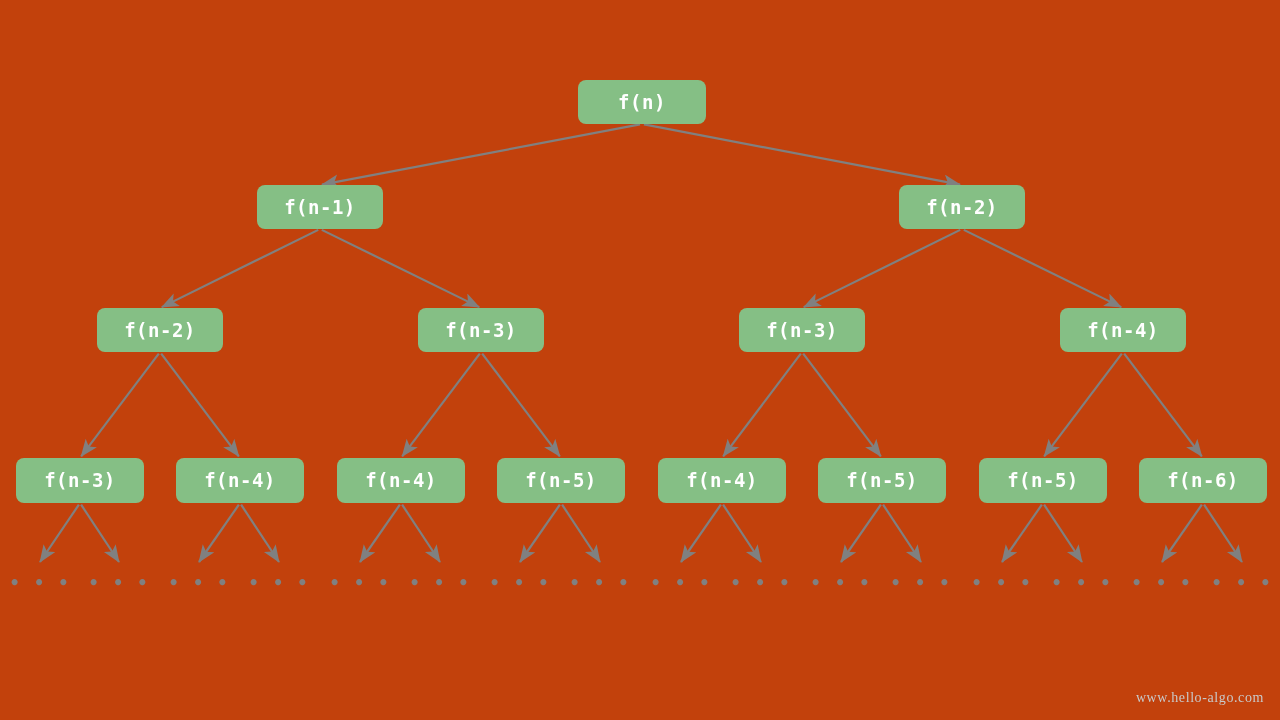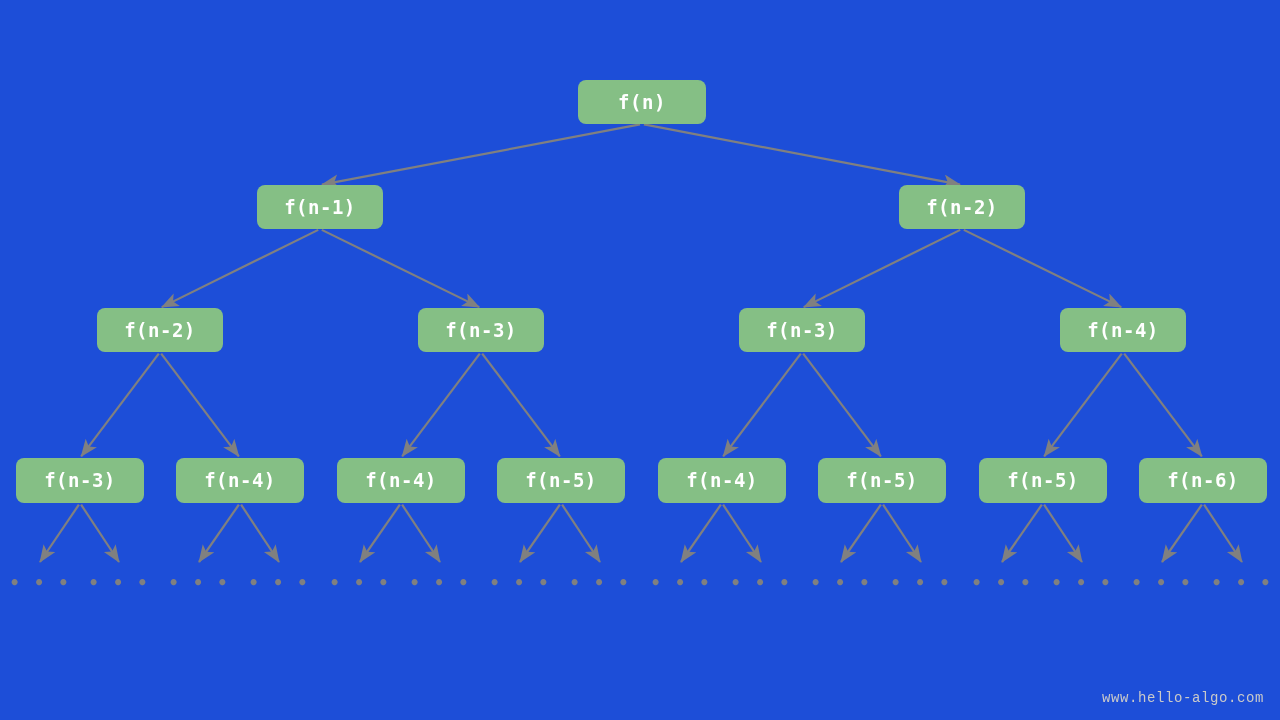--- a/index.html
+++ b/index.html
@@ -10,21 +10,21 @@
   body {
     width: 1280px;
     height: 720px;
     font-family: "DejaVu Sans Mono", monospace;
     overflow: hidden;
   }
   #canvas {
     position: relative;
     width: 1280px;
     height: 720px;
-    background: #1d4ed8;
+    background: #c2410c;
   }
   svg#tree {
     position: absolute;
     top: 0;
     left: 0;
     width: 1280px;
     height: 720px;
     display: block;
   }
   .node-rect {
@@ -51,21 +51,21 @@
     font-weight: bold;
     letter-spacing: 2px;
     text-anchor: middle;
     dominant-baseline: middle;
   }
   .watermark {
     position: absolute;
     right: 16px;
     bottom: 14px;
     color: #c9c9c9;
-    font-family: Liberation Mono, monospace;
+    font-family: Liberation Serif, serif;
     font-size: 14px;
     letter-spacing: 0.6px;
     user-select: none;
     margin-top: 44px;
   }
 </style>
 </head>
 <body>
 
 <div id="canvas">

